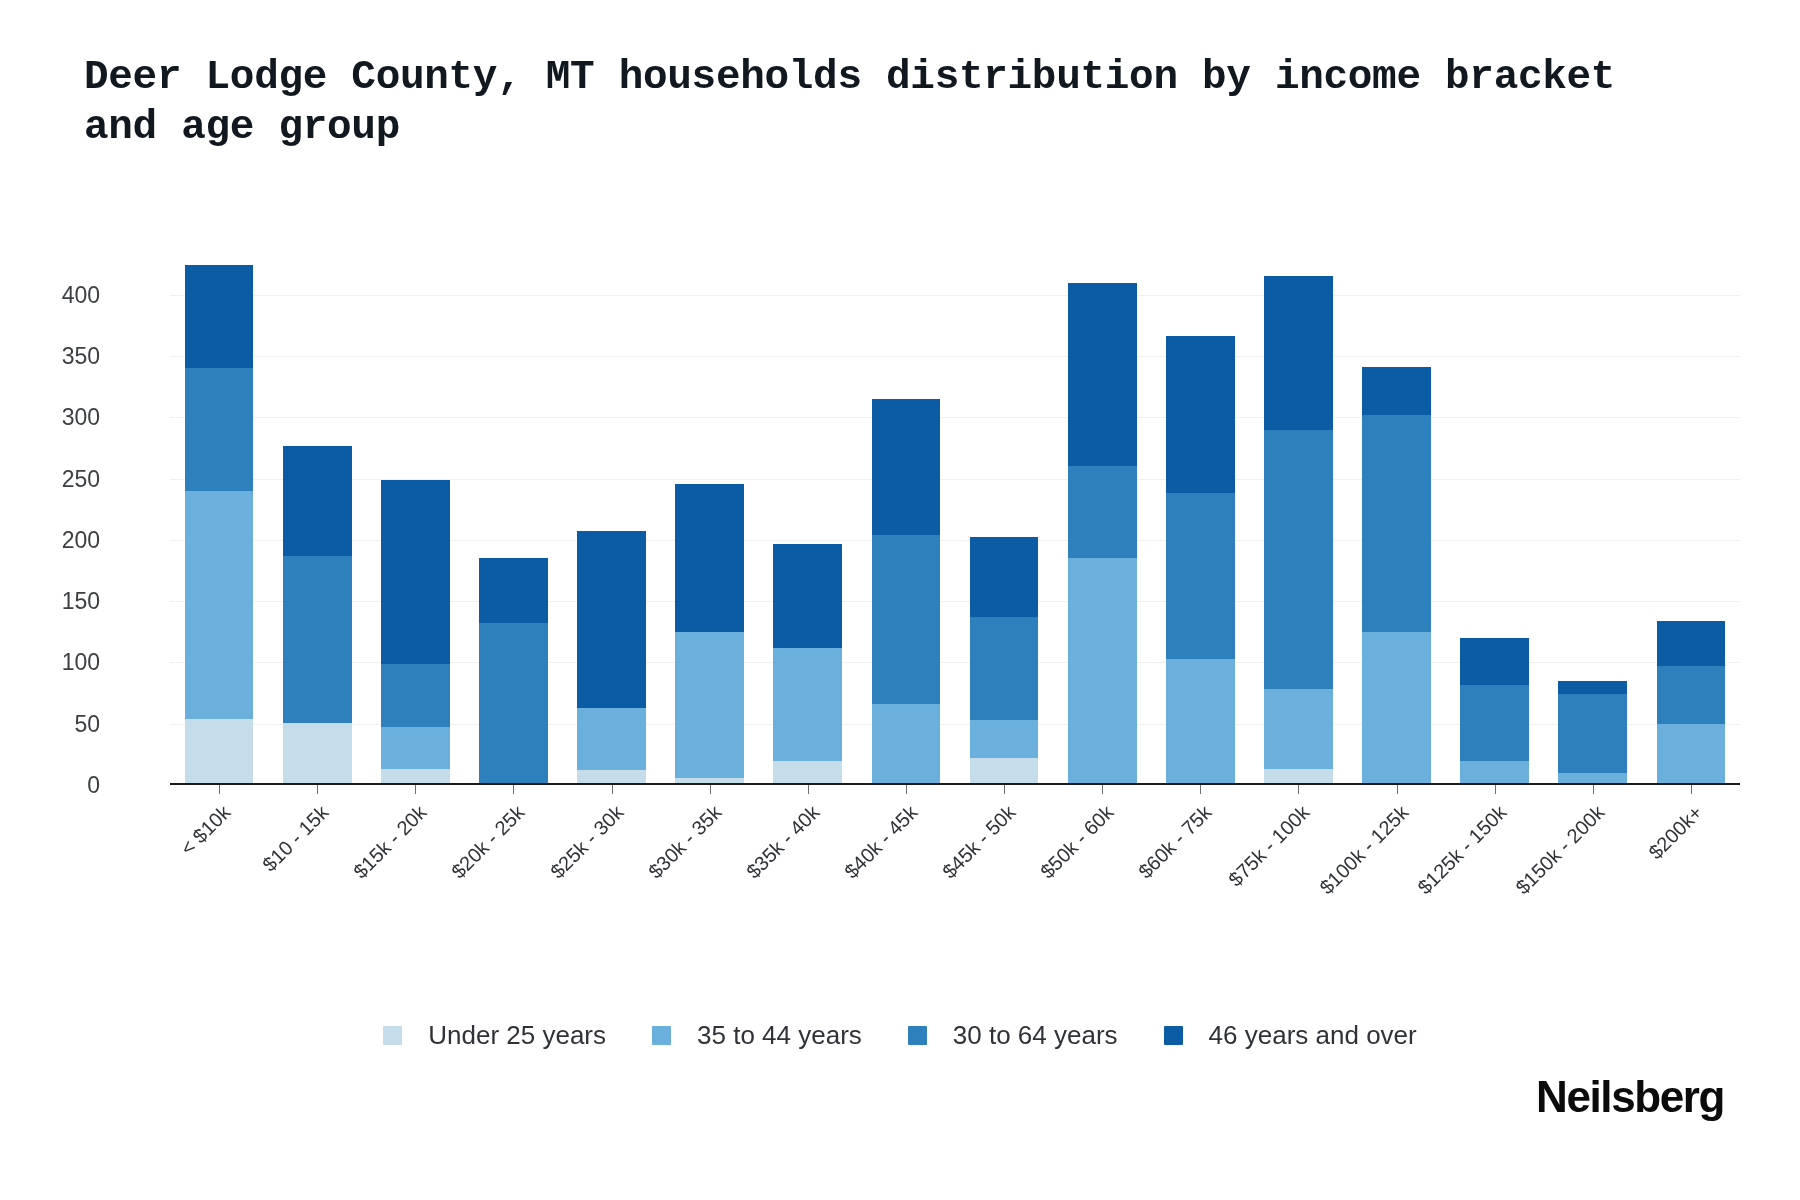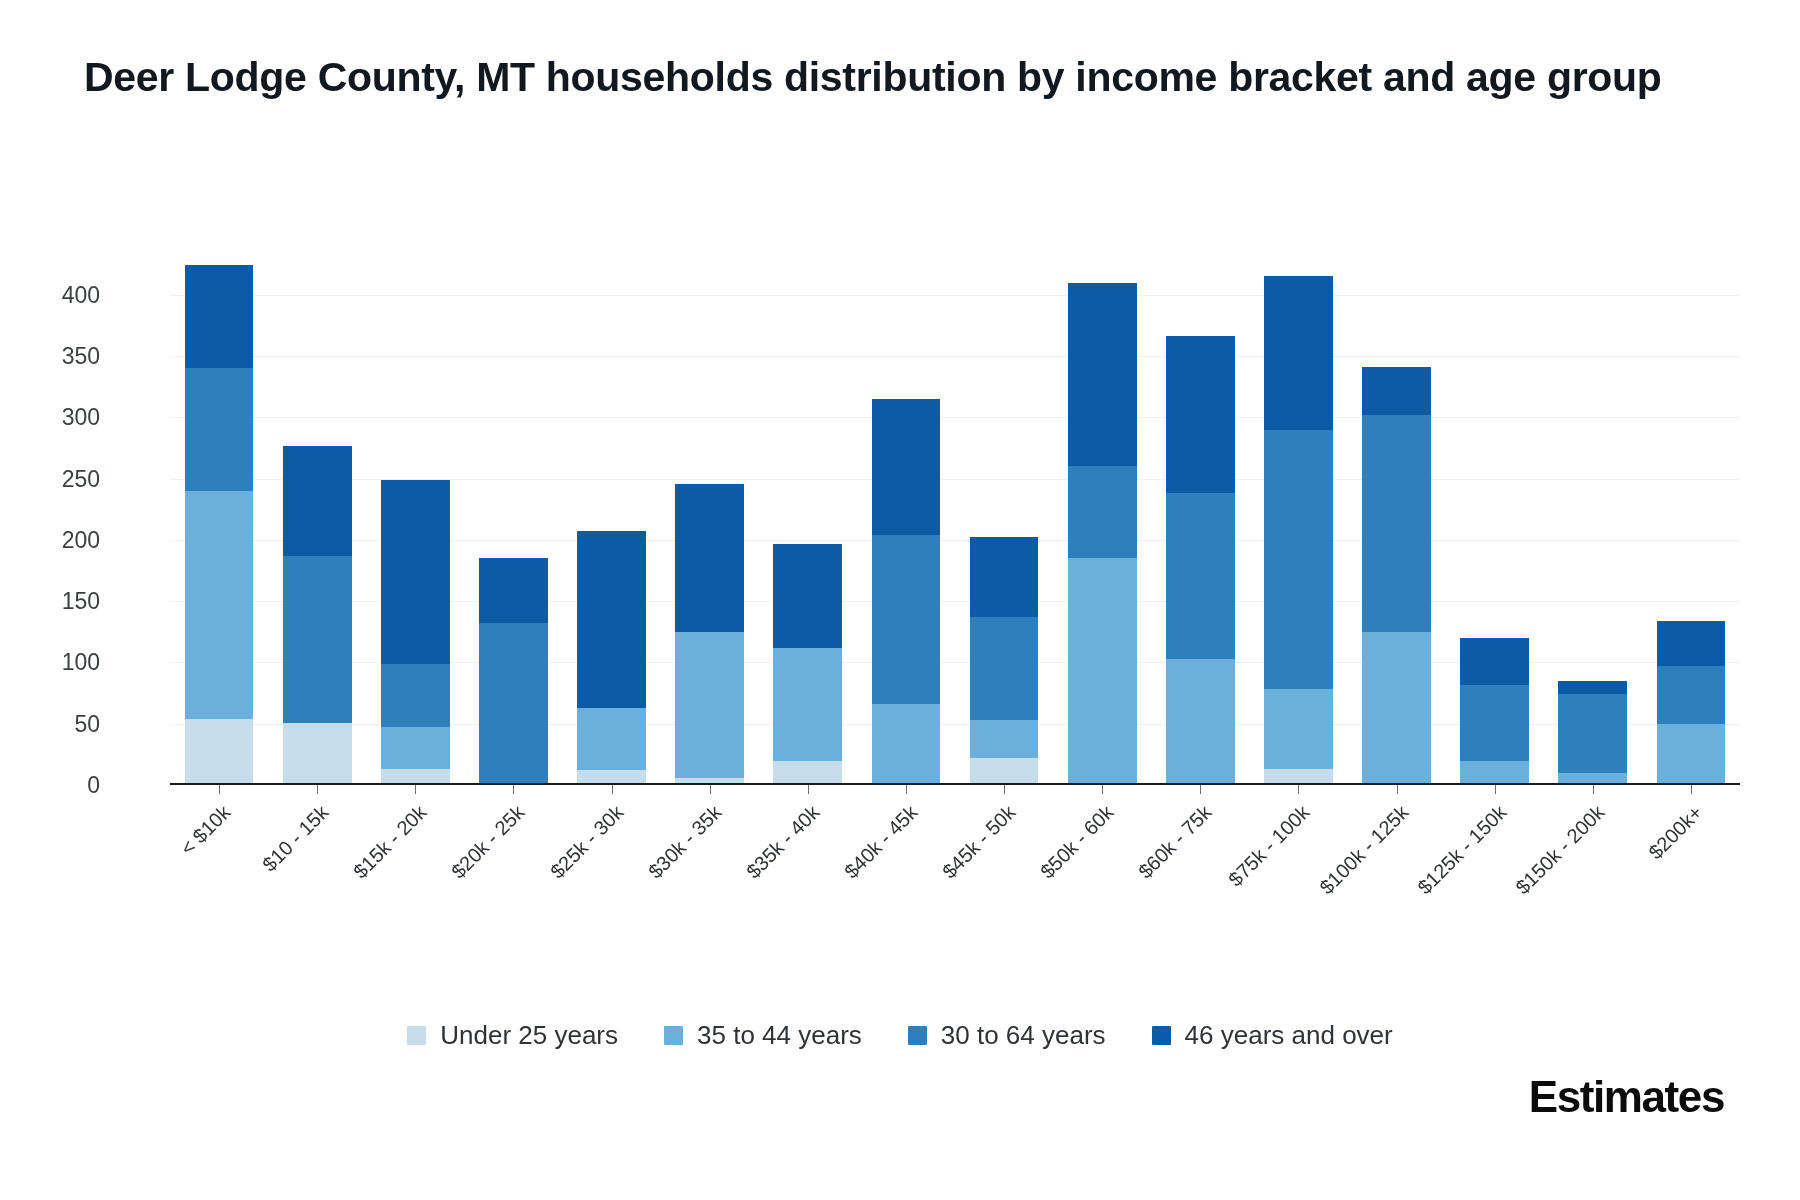--- a/index.html
+++ b/index.html
@@ -19,21 +19,21 @@
     inset: 0;
     background: #ffffff;
   }
 
   
   .title {
     position: absolute;
     left: 84px;
     top: 52px;
     width: 1620px;
-    font-family: Liberation Sans, sans-serif;
+    font-family: Liberation Mono, monospace;
     font-weight: 700;
     font-size: 41px;
     line-height: 1.22;
     color: #11181f;
     letter-spacing: -0.3px;
   }
   .subtitle {
     position: absolute;
     left: 84px;
     top: 200px;
@@ -125,21 +125,21 @@
     top: 1020px;
     width: 1800px;
     display: flex;
     justify-content: center;
     align-items: center;
     gap: 46px;
   }
   .legend-item {
     display: flex;
     align-items: center;
-    gap: 14px;
+    gap: 26px;
   }
   .swatch {
     width: 19px;
     height: 19px;
     border-radius: 1px;
     display: inline-block;
   }
   .legend-label {
     font-size: 26px;
     color: #2f3337;
@@ -330,15 +330,15 @@
       <div class="legend-item">
         <span class="swatch" style="background: rgb(46, 128, 189);"></span>
         <span class="legend-label">30 to 64 years</span>
       </div>
       <div class="legend-item">
         <span class="swatch" style="background: rgb(11, 92, 165);"></span>
         <span class="legend-label">46 years and over</span>
       </div>
     </div>
 
-  <div class="brand">Estimates</div>
+  <div class="brand">Neilsberg</div>
 
 </div>
 
 </body></html>

